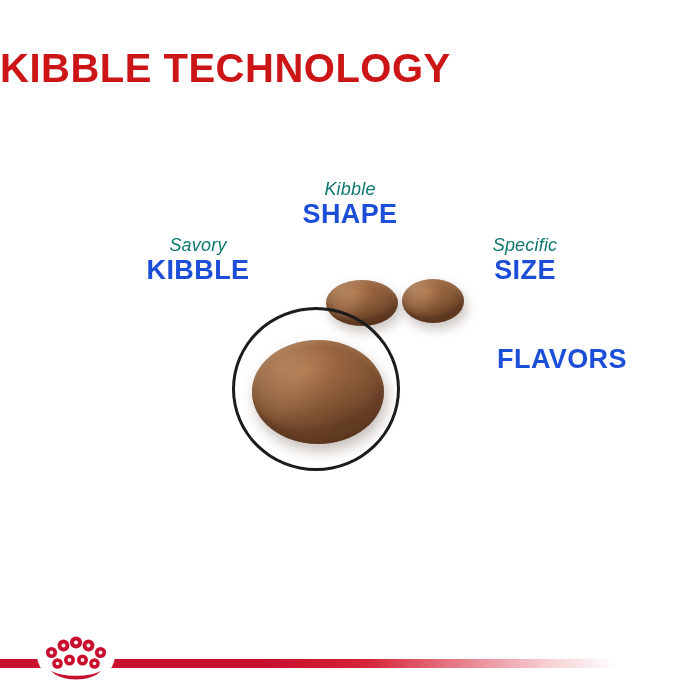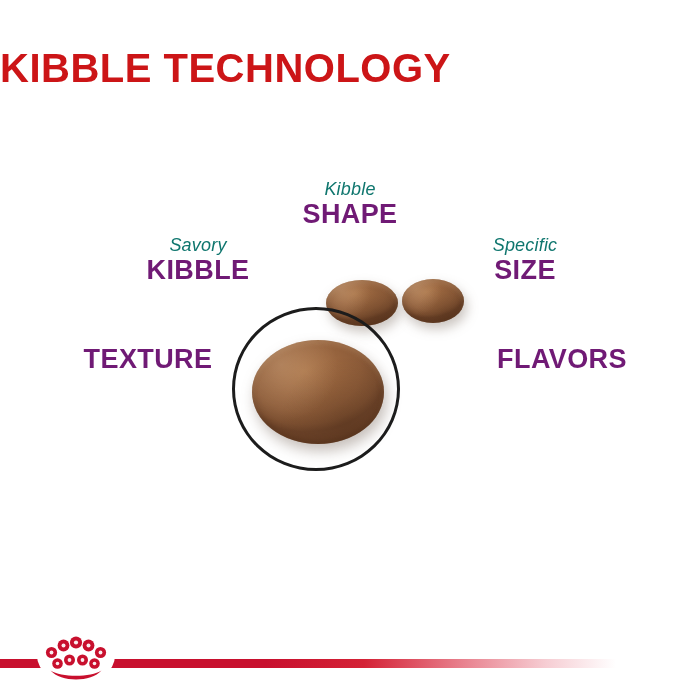--- a/index.html
+++ b/index.html
@@ -52,21 +52,21 @@
     font-weight: normal;
     font-size: 18px;
     color: #0f766e;
     letter-spacing: 0.2px;
   }
   .label .key {
     display: block;
     font-family: "Liberation Sans", sans-serif;
     font-weight: bold;
     font-size: 27px;
-    color: #701a75;
+    color: #1d4ed8;
     letter-spacing: 0.4px;
     margin-top: 1px;
   }
   .label.align-center { text-align: center; }
 
   
   .lbl-shape   { left: 270px; top: 180px; width: 160px; }
   .lbl-aroma   { left: 108px; top: 236px; width: 180px; }
   .lbl-size    { left: 440px; top: 236px; width: 170px; }
   .lbl-texture { left:  48px; top: 344px; width: 200px; }
@@ -212,21 +212,20 @@
     <span class="lead">Savory</span>
     <span class="key">KIBBLE</span>
   </div>
 
   <div class="label align-center lbl-size">
     <span class="lead">Specific</span>
     <span class="key">SIZE</span>
   </div>
 
   <div class="label align-center lbl-texture">
-    <span class="key">TEXTURE</span>
   </div>
 
   <div class="label align-center lbl-flavors">
     <span class="key">FLAVORS</span>
   </div>
 
   <div class="footer-rule"></div>
 
   <div class="crown-wrap">
     <svg class="crown-svg" width="70" height="56" viewBox="0 0 70 56">

